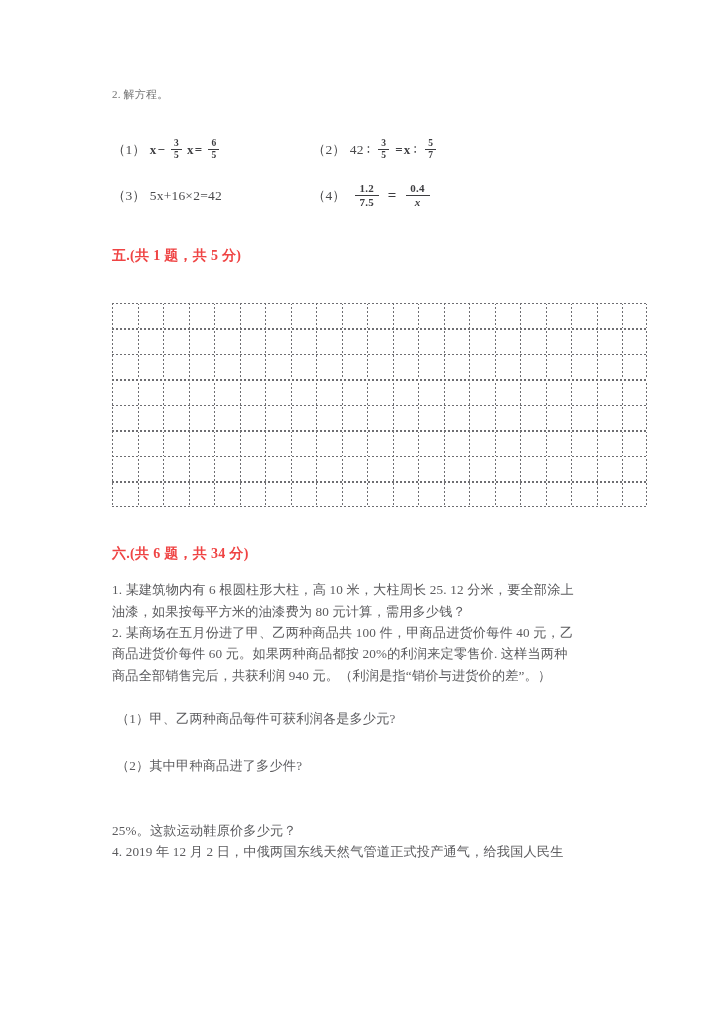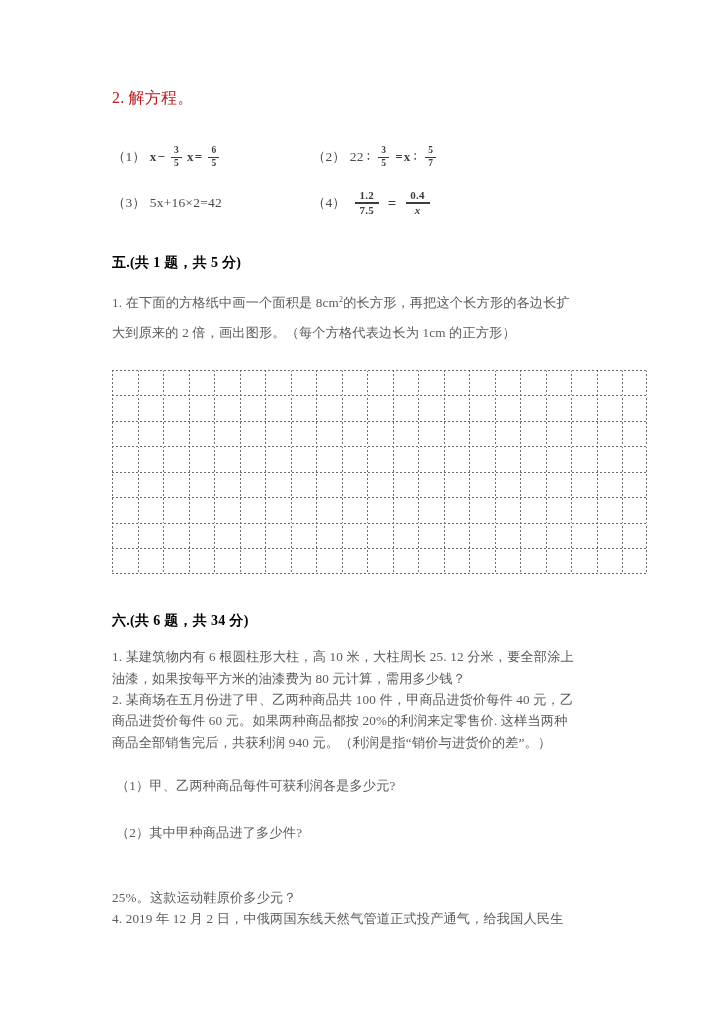--- a/index.html
+++ b/index.html
@@ -24,30 +24,30 @@
   }
   .content {
     position: absolute;
     left: 112px;
     top: 86px;
     width: 540px;
   }
 
   
   .q-head {
-    font-size: 16px;
-    color: #b91c1c;
+    font-size: 11px;
+    color: #737373;
     letter-spacing: .2px;
     margin: 0 0 6px 0;
     line-height: 1.5;
   }
   .section-title {
     font-size: 14px;
     font-weight: bold;
-    color: #000000;
+    color: #ef4444;
     margin: 0;
     line-height: 1.6;
     letter-spacing: .3px;
   }
   .para {
     font-size: 13.2px;
     color: #5b5b5e;
     line-height: 1.62;
     margin: 0;
     letter-spacing: .15px;
@@ -238,21 +238,21 @@
           <span class="eq-op">=</span>
           <span class="frac">
             <span class="num">6</span>
             <span class="bar"></span>
             <span class="den">5</span>
           </span>
         </div>
 
         <div class="eq-cell col2">
           <span class="eq-num">（2）</span>
-          <span class="eq-plain">22</span>
+          <span class="eq-plain">42</span>
           <span class="eq-colon">∶</span>
           <span class="frac">
             <span class="num">3</span>
             <span class="bar"></span>
             <span class="den">5</span>
           </span>
           <span class="eq-op">=</span>
           <span class="eq-var">x</span>
           <span class="eq-colon">∶</span>
           <span class="frac">
@@ -288,21 +288,20 @@
 
       </div>
     </div>
 
     <div class="spacer-26"></div>
 
     <p class="section-title">五.(共 1 题，共 5 分)</p>
 
     <div class="spacer-14"></div>
 
-    <p class="para loose"><span>1. 在下面的方格纸中画一个面积是 8cm</span><sup class="sq">2</sup><span>的长方形，再把这个长方形的各边长扩</span><br><span>大到原来的 2 倍，画出图形。（每个方格代表边长为 1cm 的正方形）</span></p>
 
     <div class="spacer-22"></div>
 
     <div class="grid-wrap">
       <div class="grid-paper" id="grid-paper" style="width: 535.5px; height: 204px;">
           <div class="vline" style="left: 0px;"></div>
           <div class="vline" style="left: 25.5px;"></div>
           <div class="vline" style="left: 51px;"></div>
           <div class="vline" style="left: 76.5px;"></div>
           <div class="vline" style="left: 102px;"></div>

